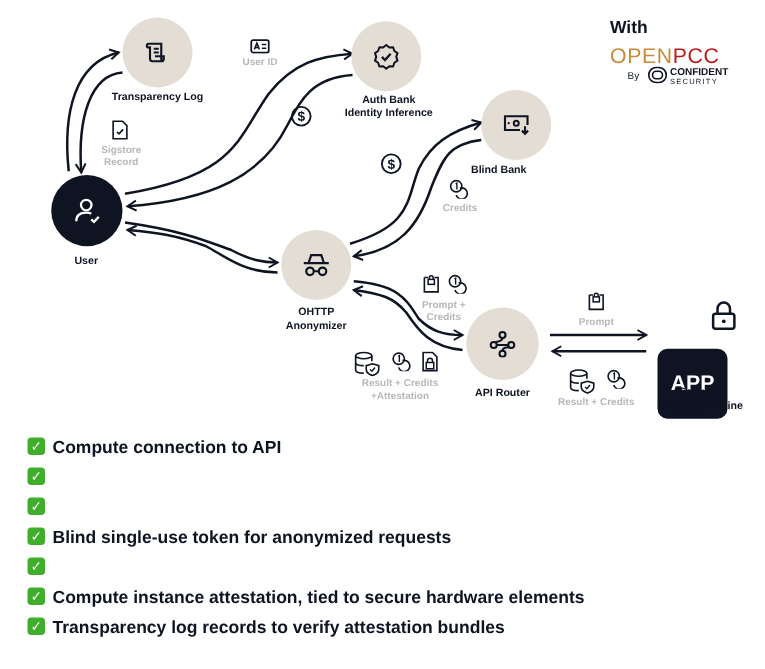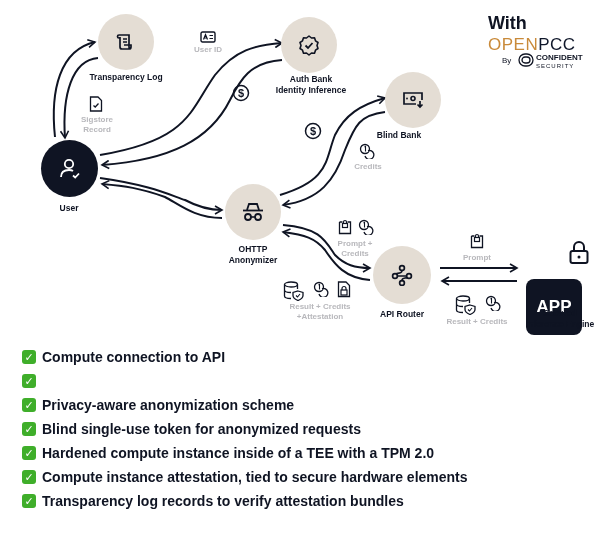--- a/index.html
+++ b/index.html
@@ -6,24 +6,24 @@
   body { width: 612px; height: 535px; position: relative; overflow: hidden;
          font-family: "Liberation Sans", "DejaVu Sans", sans-serif; color: #0f1423; }
   .abs { position: absolute; }
   .node { position: absolute; border-radius: 50%; background: #e4ddd4; display: flex; align-items: center; justify-content: center; }
   .node.dark { background: #0f1423; }
   .node svg { display: block; }
   .label { position: absolute; font-weight: bold; font-size: 8.5px; text-align: center; color: #0f1423; line-height: 11px; white-space: nowrap; }
   .sub { position: absolute; font-size: 8px; text-align: center; color: #b8b8bc; line-height: 10px; white-space: nowrap; font-weight: bold; }
   .ico { position: absolute; }
   #flows { position: absolute; left: 0; top: 0; }
-  .brand-with { position: absolute; left: 488px; top: 13px; font-weight: bold; font-size: 18px; color: #0f1423; }
+  .brand-with { position: absolute; left: 488px; top: 13px; font-weight: bold; font-size: 14px; color: #0f1423; }
   .brand-open { position: absolute; left: 488px; top: 35px; font-size: 17px; letter-spacing: 0.5px; }
   .brand-open .o1 { color: #c98a3a; }
-  .brand-open .o2 { color: #0f172a; }
+  .brand-open .o2 { color: #b91c1c; }
   .brand-by { position: absolute; left: 502px; top: 56px; font-size: 8px; font-weight: normal; color: #0f1423; }
   .brand-cs { position: absolute; left: 536px; top: 54px; font-size: 8px; font-weight: bold; color: #0f1423; line-height: 8px; }
   .brand-cs .sec { font-size: 6px; letter-spacing: 1px; font-weight: normal; }
   .app-box { position: absolute; left: 526px; top: 247px; width: 56px; height: 56px; background: #0f1423; border-radius: 8px; display:flex; align-items:center; justify-content:center; color:#fff; font-weight:bold; font-size: 17px; margin-top: 32px; }
   .features { position: absolute; left: 22px; top: 345px; margin: 0; padding: 0; list-style: none; }
   .features li { display: flex; align-items: center; height: 24px; font-weight: bold; font-size: 14px; color: #0f1423; }
   .check { width: 14px; height: 14px; border-radius: 3px; background: #3fae2a; color: #fff; display: inline-flex; align-items: center; justify-content: center; font-size: 11px; margin-right: 6px; font-weight: bold; }
 </style>
 </head>
 <body>
@@ -237,29 +237,27 @@
 <ul class="features">
   <li>
       <span class="check">✓</span>
       <span>Compute connection to API</span>
     </li>
   <li>
       <span class="check">✓</span>
     </li>
   <li>
       <span class="check">✓</span>
-      <span>Privacy-aware anonymization scheme</span>
     </li>
   <li>
       <span class="check">✓</span>
       <span>Blind single-use token for anonymized requests</span>
     </li>
   <li>
       <span class="check">✓</span>
-      <span>Hardened compute instance inside of a TEE with a TPM 2.0</span>
     </li>
   <li>
       <span class="check">✓</span>
       <span>Compute instance attestation, tied to secure hardware elements</span>
     </li>
   <li>
       <span class="check">✓</span>
       <span>Transparency log records to verify attestation bundles</span>
     </li>
 </ul>

